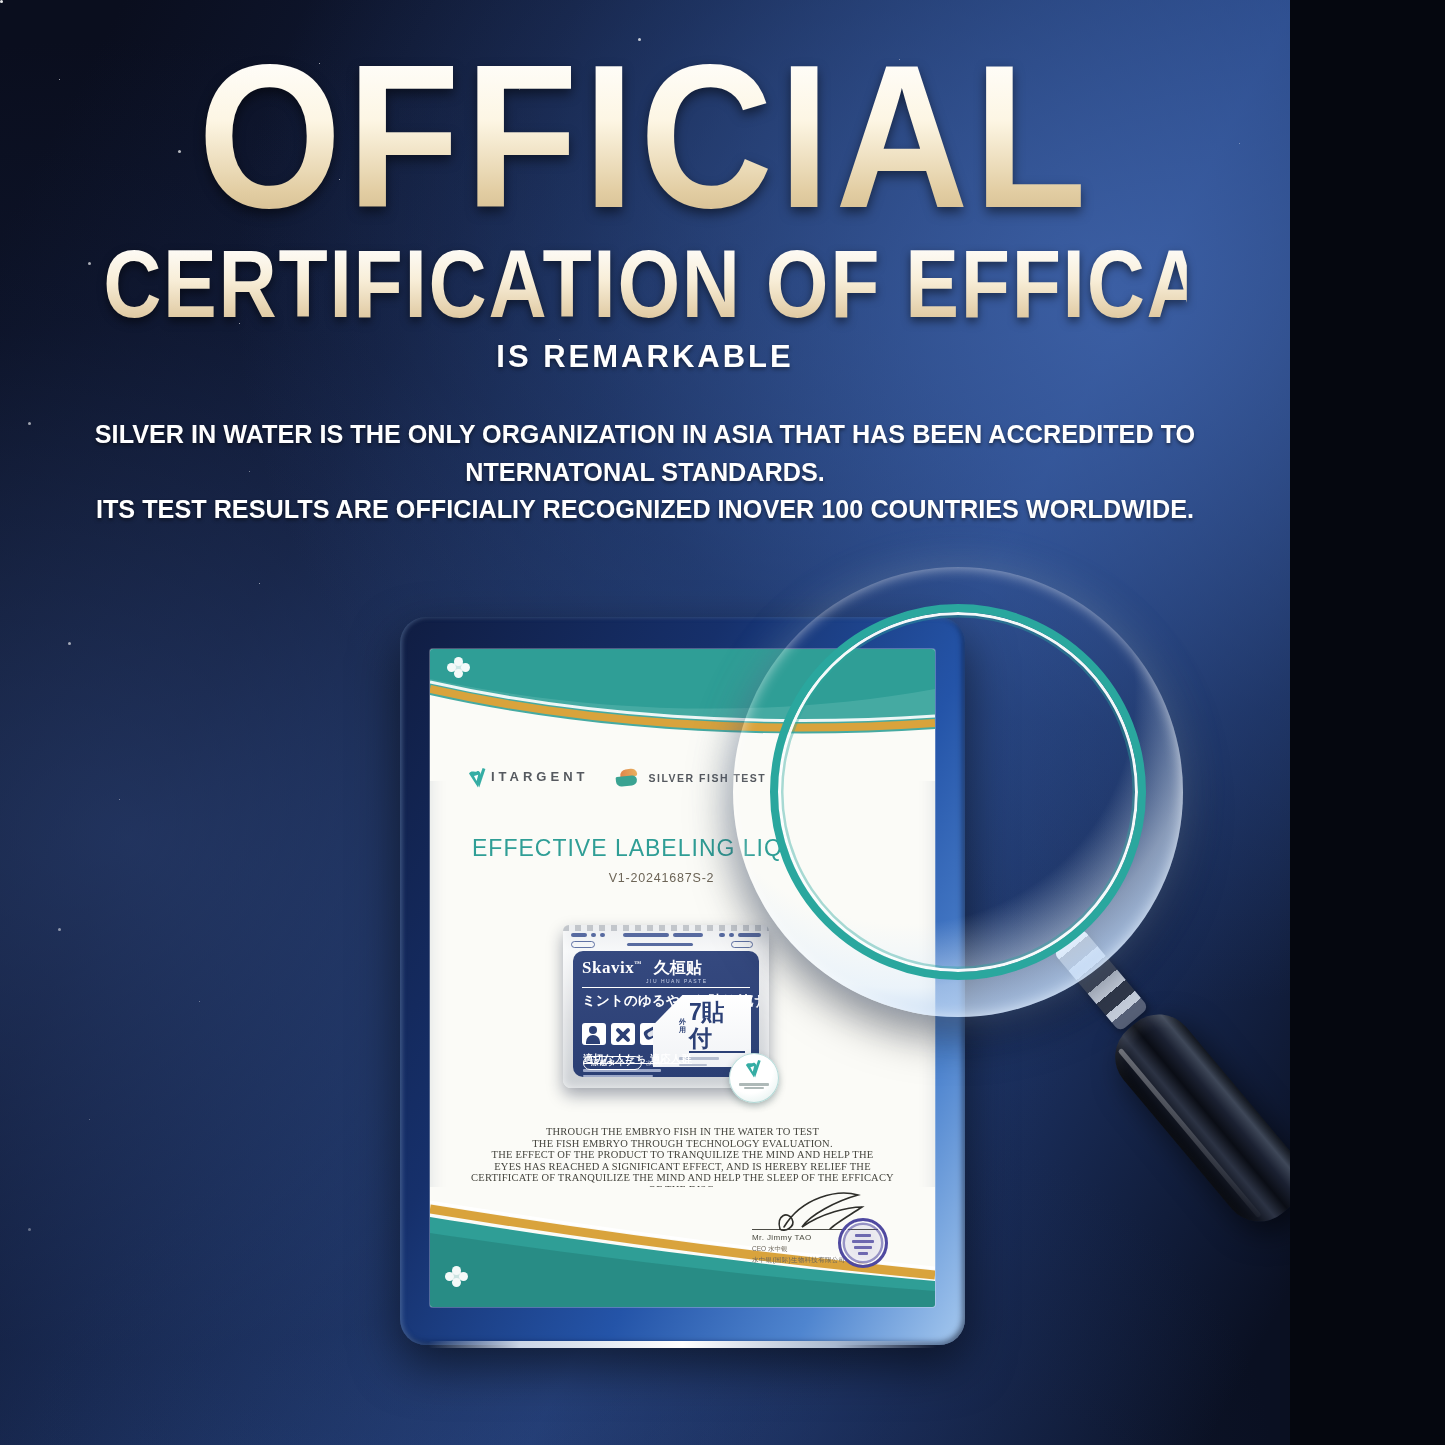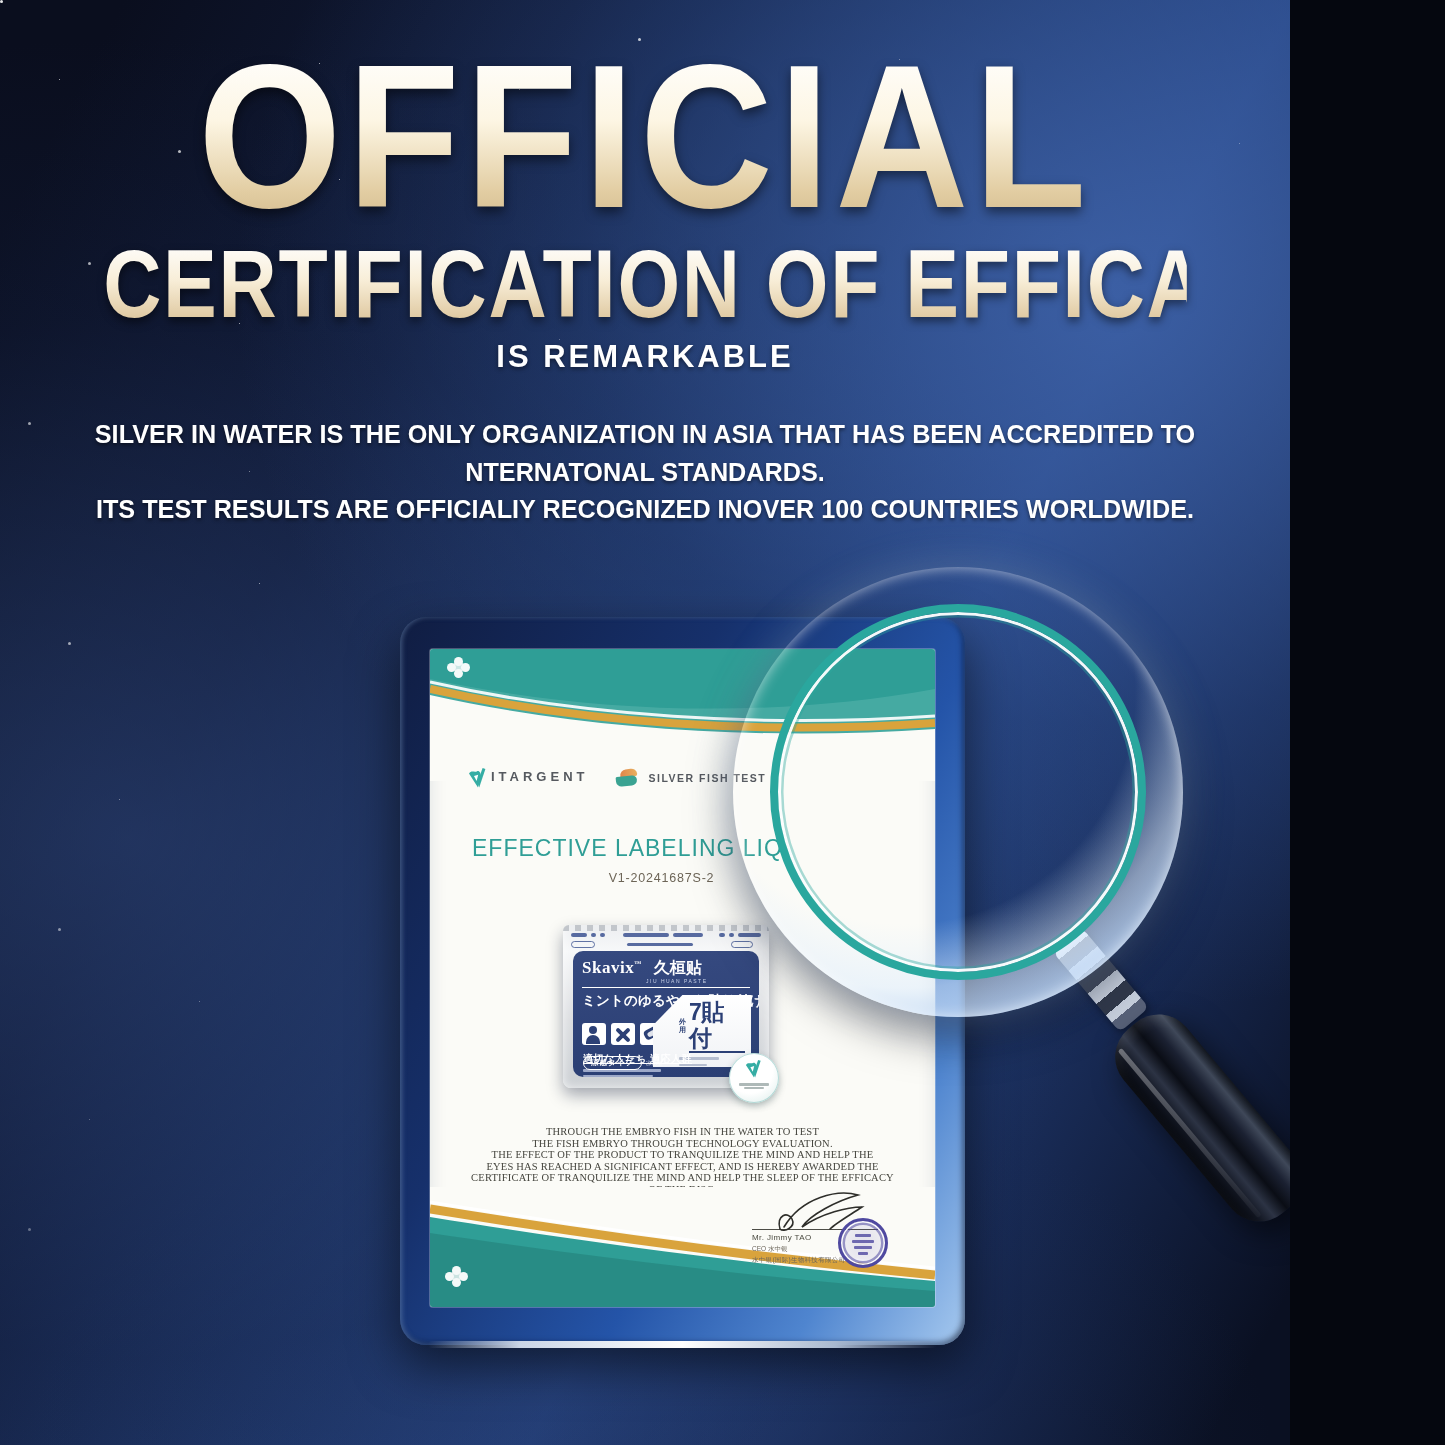--- a/index.html
+++ b/index.html
@@ -300,21 +300,21 @@
         <svg width="18" height="19" viewBox="0 0 200 210">
             <use href="#flagcheck"></use>
           </svg>
         <div class="tb"></div><div class="tb s"></div>
       </div>
 
       <div class="cert-body">
         <div>THROUGH THE EMBRYO FISH IN THE WATER TO TEST</div>
         <div>THE FISH EMBRYO THROUGH TECHNOLOGY EVALUATION.</div>
         <div>THE EFFECT OF THE PRODUCT TO TRANQUILIZE THE MIND AND HELP THE</div>
-        <div>EYES HAS REACHED A SIGNIFICANT EFFECT, AND IS HEREBY AWARDED THE</div>
+        <div>EYES HAS REACHED A SIGNIFICANT EFFECT, AND IS HEREBY RELIEF THE</div>
         <div>CERTIFICATE OF TRANQUILIZE THE MIND AND HELP THE SLEEP OF THE EFFICACY</div>
         <div>OF THE DISC.</div>
       </div>
 
       <svg class="wave bottom" viewBox="0 0 505 120" preserveAspectRatio="none">
         <rect x="0" y="0" width="505" height="120" fill="#fbfbf7"></rect>
         <path d="M0 30 C160 56 340 80 505 94 L505 120 L0 120 Z" fill="#2f9e96"></path>
         <path d="M0 46 C160 70 340 92 505 104 L505 120 L0 120 Z" fill="#25857e" opacity=".7"></path>
         <path d="M0 22 C160 48 340 72 505 88" fill="none" stroke="#d9a33c" stroke-width="9"></path>
         <path d="M0 15 C160 41 340 65 505 81" fill="none" stroke="#ffffff" stroke-width="3" opacity=".9"></path>

